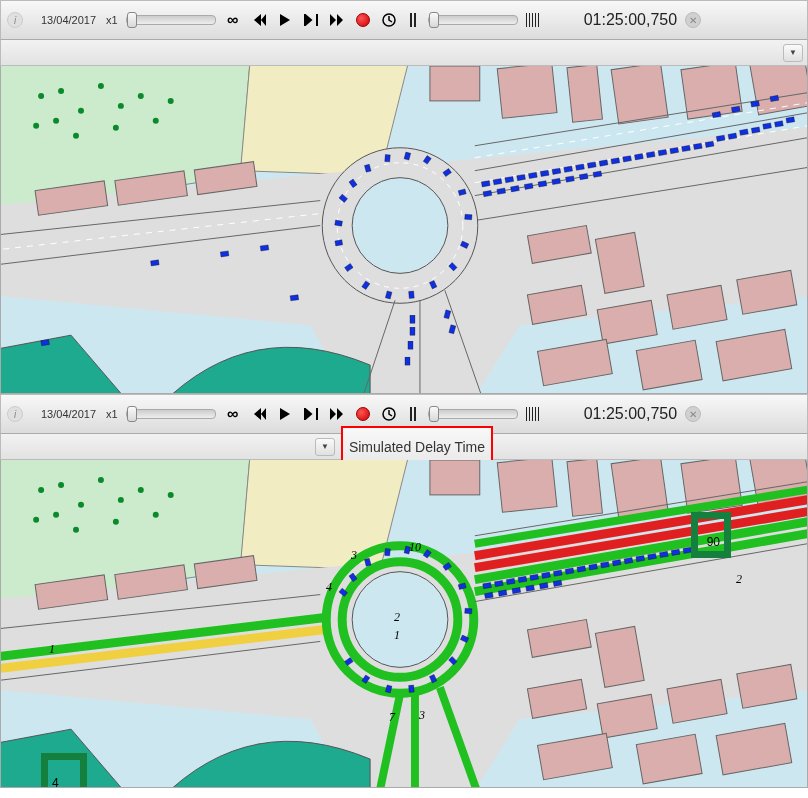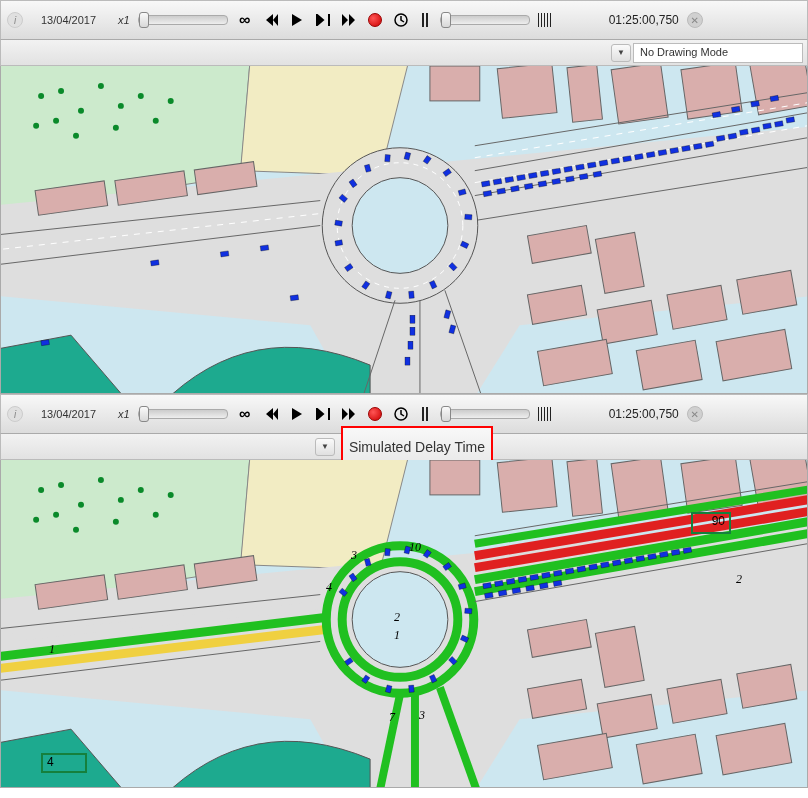--- a/index.html
+++ b/index.html
@@ -35,22 +35,21 @@
     justify-content: center;
     border: 1px solid #ccc;
     cursor: pointer;
   }
   .date {
     color: #333;
     margin-left: 10px;
   }
   .speed {
     color: #333;
-    margin-left: 14px;
-    font-style: italic;
+    margin-left: 2px;
   }
   .slider-track {
     height: 10px;
     background: linear-gradient(to bottom, #ccc, #eee);
     border: 1px solid #aaa;
     border-radius: 4px;
     position: relative;
     flex-grow: 0;
   }
   .slider-thumb {
@@ -86,22 +85,22 @@
   .vbar span {
     display: block;
     width: 2px; height: 14px; background: #222;
   }
   .hatch {
     width: 14px; height: 14px;
     background: repeating-linear-gradient(90deg, #222 0 1px, transparent 1px 3px);
   }
   .timestamp {
     color: #222;
-    font-size: 12px;
-    margin-left: 21px;
+    font-size: 16px;
+    margin-left: 8px;
     padding-left: 28px;
   }
   .close-pill {
     width: 16px; height: 16px;
     border-radius: 50%;
     background: #d0d0d0;
     border: 1px solid #bbb;
     display: flex;
     align-items: center; justify-content: center;
     color: #888;
@@ -166,24 +165,24 @@
   }
   .map-label-overlay {
     position: absolute;
     font-size: 12px;
     color: #000;
     font-family: serif;
     font-style: italic;
   }
   .red-annot {
     position: absolute;
-    border: 2px solid #15803d;
+    border: 7px solid #15803d;
     font-size: 12px;
     color: #000;
-    padding: 0 4px;
+    padding: 16px 4px;
     background: transparent;
   }
 </style>
 </head>
 <body>
 
 <div class="panel">
 
   <div class="toolbar">
     <div class="info-btn">i</div>
@@ -229,21 +228,20 @@
     <div class="slider-track" style="width:90px">
       <div class="slider-thumb" style="left:0"></div>
     </div>
     <div class="hatch"></div>
     <span class="timestamp">01:25:00,750</span>
     <div class="close-pill">✕</div>
   </div>
 
   <div class="modebar">
     <div class="dropdown-arrow">▼</div>
-    <div class="mode-field">No Drawing Mode</div>
   </div>
 
   <div class="map-area">
     <svg class="map-svg" viewBox="0 0 808 328">
 
       <rect width="808" height="328" fill="#cde7f0"></rect>
 
       <polygon points="-10,-10 250,-10 240,110 -10,150" fill="#cceacc" stroke="#888"></polygon>
 
       <polygon points="250,-10 410,-10 380,110 240,105" fill="#f2ecc3" stroke="#888"></polygon>

